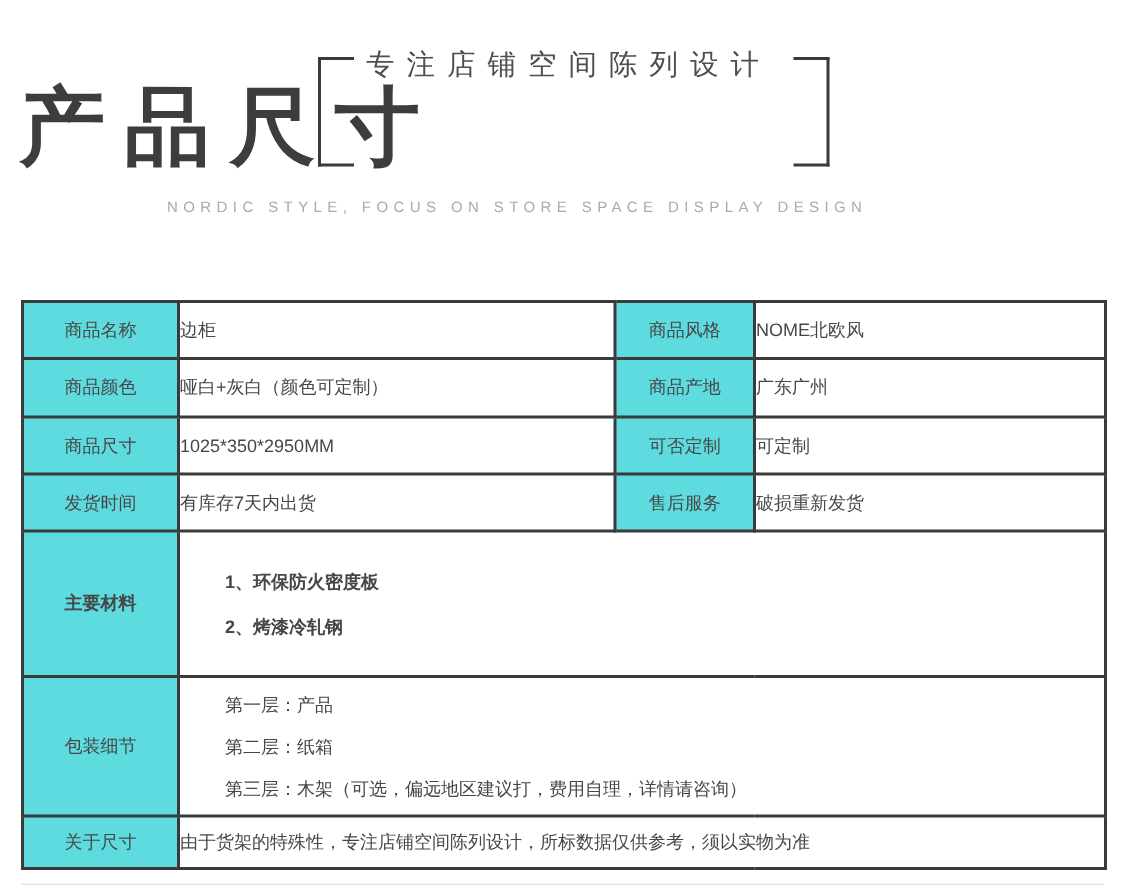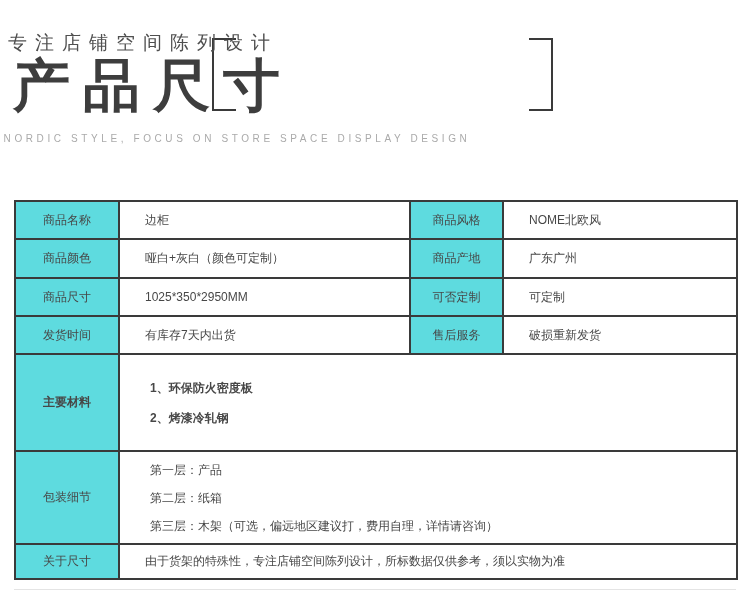--- a/index.html
+++ b/index.html
@@ -9,33 +9,34 @@
     position: relative;
     font-family: "Liberation Sans", "DejaVu Sans", sans-serif;
     color: #474747;
     overflow: hidden;
   }
 
   
   .header { position: absolute; top: 0; left: 0; width: 750px; height: 160px; }
   .tagline {
     position: absolute; top: 30px; left: 0; width: 750px;
-    text-align: left;
+    text-align: center;
     font-size: 19px; color: #4f4f4f;
     letter-spacing: 8px; text-indent: 8px;
     font-weight: 400;
   }
   .big-title {
     position: absolute; top: 50px; left: 0; width: 750px;
     font-size: 57px; font-weight: 700; color: #3d3d3d;
     letter-spacing: 13px; text-indent: 13px;
     line-height: 1.25;
   }
   .subtitle {
     position: absolute; top: 133px; left: 0; width: 686px;
+    text-align: center;
     font-size: 10px; color: #aaaaaa;
     letter-spacing: 3.6px; text-indent: 3.6px;
     font-weight: 400;
   }
   .bracket {
     position: absolute; top: 38px; width: 24px; height: 73px;
   }
   .bracket-left {
     left: 212px;
     border-left: 2px solid #3a3a3a;
@@ -60,21 +61,21 @@
     border: 2px solid #3a3a3a;
     font-size: 12px;
     color: #474747;
     vertical-align: middle;
   }
   td.lbl {
     background: #5edbdf;
     text-align: center;
     color: #3b3b3b;
   }
-  td.val { padding-left: 25px; background: #ffffff; }
+  td.val { background: #ffffff; }
   td.val-span { padding-left: 30px; background: #ffffff; margin-top: 44px; }
   tr.r-std  { height: 38px; }
   tr.r-std2 { height: 39px; }
   tr.r-mat  { height: 97px; font-weight: bold; }
   tr.r-pack { height: 93px; }
   tr.r-size { height: 35px; }
   .mline { line-height: 30px; }
   .pline { line-height: 28px; font-family: Liberation Serif, serif; }
 
   .bottom-rule {

